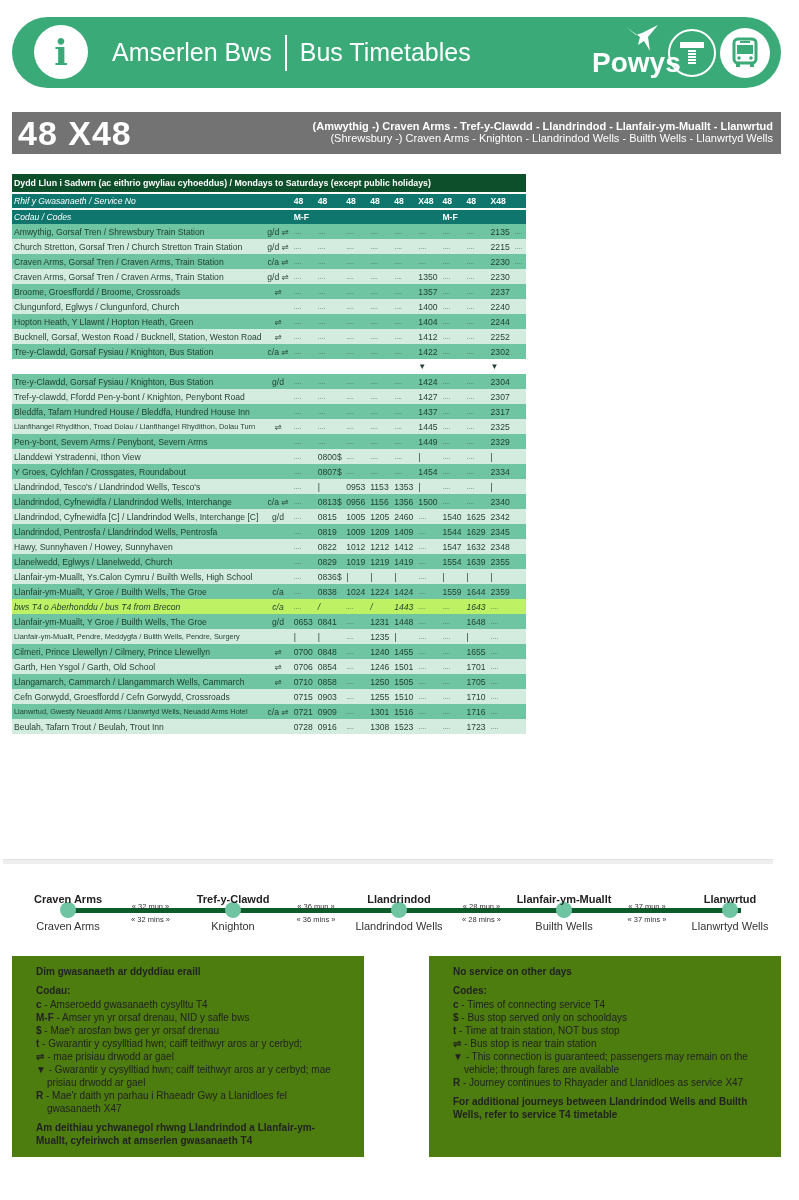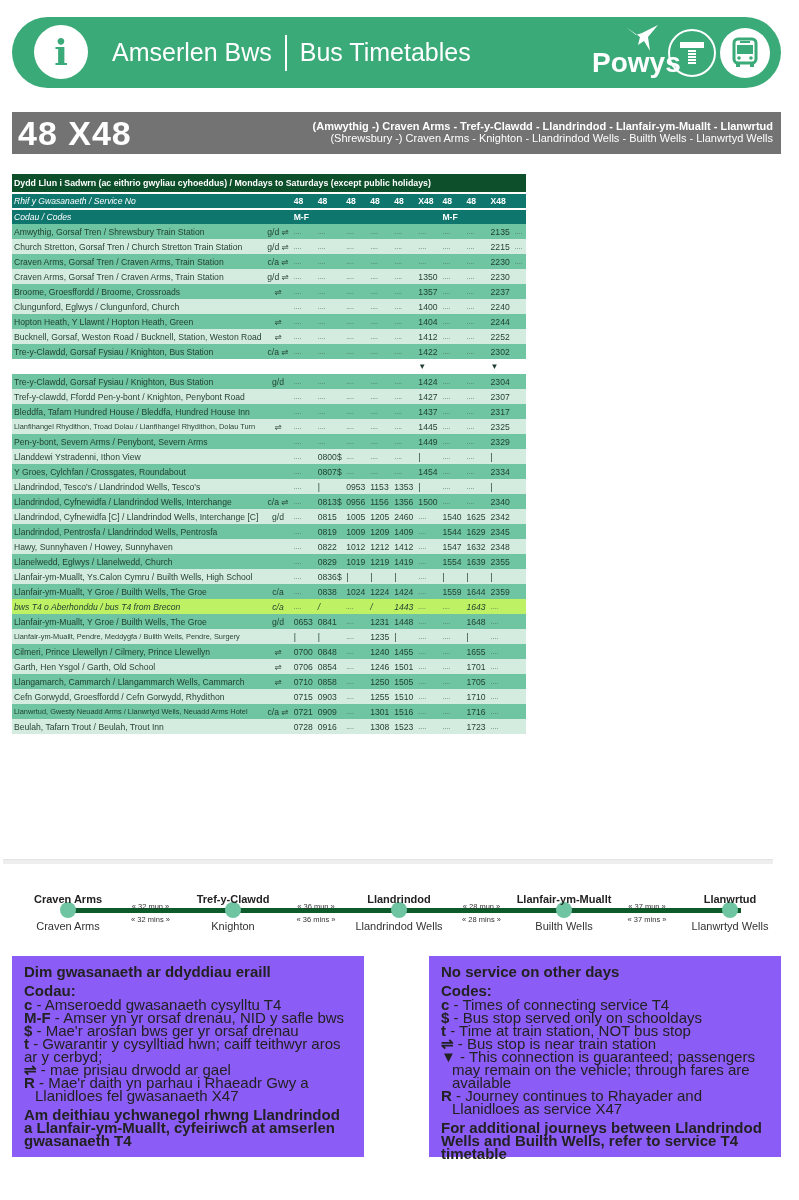--- a/index.html
+++ b/index.html
@@ -52,21 +52,21 @@
   .diagram { position:absolute; left:0; top:880px; width:799px; height:60px; }
   .line { position:absolute; left:68px; top:28px; width:673px; height:5px; background:#0d5a2b; }
   .stopdot { position:absolute; top:22px; width:16px; height:16px; border-radius:50%; background:#6fc5a2; margin-left:-8px; }
   .stop-cy { position:absolute; top:13px; font-size:11px; font-weight:bold; transform:translateX(-50%); white-space:nowrap; color:#222; }
   .stop-en { position:absolute; top:40px; font-size:11px; transform:translateX(-50%); white-space:nowrap; color:#333; }
   .dur { position:absolute; font-size:7.5px; transform:translateX(-50%); white-space:nowrap; color:#333; }
   .dur.cy { top:22px; }
   .dur.en { top:35px; }
 
   
-  .note { position:absolute; top:956px; background:#8b5cf6; font-size:15px; line-height:13px; color:#222; box-sizing:border-box; padding:9px 12px; }
+  .note { position:absolute; top:956px; background:#4d7c0f; font-size:10px; line-height:13px; color:#222; box-sizing:border-box; padding:9px 24px; }
   .note.cy { left:12px; width:352px; height:201px; }
   .note.en { left:429px; width:352px; height:201px; }
   .note .title { font-weight:bold; margin-bottom:6px; }
   .note .codes-h { font-weight:bold; margin-bottom:1px; }
   .note .code-line { padding-left:0; }
   .note .code-line.hang { padding-left:11px; text-indent:-11px; }
   .note .code-line b { font-weight:bold; }
   .note .footer { font-weight:bold; margin-top:6px; }
 </style>
 </head>
@@ -576,21 +576,21 @@
         <td class="t dots">....</td>
         <td class="t">1250</td>
         <td class="t">1505</td>
         <td class="t dots">....</td>
         <td class="t dots">....</td>
         <td class="t">1705</td>
         <td class="t dots">....</td>
         <td class="extra"></td>
       </tr>
       <tr class="light">
-        <td class="stop">Cefn Gorwydd, Groesffordd / Cefn Gorwydd, Rhydithon</td>
+        <td class="stop">Cefn Gorwydd, Groesffordd / Cefn Gorwydd, Crossroads</td>
         <td class="code"></td>
         <td class="t">0715</td>
         <td class="t">0903</td>
         <td class="t dots">....</td>
         <td class="t">1255</td>
         <td class="t">1510</td>
         <td class="t dots">....</td>
         <td class="t dots">....</td>
         <td class="t">1710</td>
         <td class="t dots">....</td>
@@ -658,20 +658,21 @@
 
 <div class="note cy" id="notes-cy">
   <div class="title">Dim gwasanaeth ar ddyddiau eraill</div>
   <div class="codes-h">Codau:</div>
   <div class="codes-list">
       <div class="code-line"><b>c</b><span> - Amseroedd gwasanaeth cysylltu T4</span></div>
       <div class="code-line"><b>M-F</b><span> - Amser yn yr orsaf drenau, NID y safle bws</span></div>
       <div class="code-line"><b>$</b><span> - Mae'r arosfan bws ger yr orsaf drenau</span></div>
       <div class="code-line"><b>t</b><span> - Gwarantir y cysylltiad hwn; caiff teithwyr aros ar y cerbyd;</span></div>
       <div class="code-line"><b>⇌</b><span> -  mae prisiau drwodd ar gael</span></div>
+      <div class="code-line hang"><b>▼</b><span> - Gwarantir y cysylltiad hwn; caiff teithwyr aros ar y cerbyd; mae prisiau drwodd ar gael</span></div>
       <div class="code-line hang"><b>R</b><span> - Mae'r daith yn parhau i Rhaeadr Gwy a Llanidloes fel gwasanaeth X47</span></div>
     </div>
   <div class="footer">Am deithiau ychwanegol rhwng Llandrindod a Llanfair-ym-Muallt, cyfeiriwch at amserlen gwasanaeth T4</div>
 </div>
 <div class="note en" id="notes-en">
   <div class="title">No service on other days</div>
   <div class="codes-h">Codes:</div>
   <div class="codes-list">
       <div class="code-line"><b>c</b><span> - Times of connecting service T4</span></div>
       <div class="code-line"><b>$</b><span> - Bus stop served only on schooldays</span></div>

